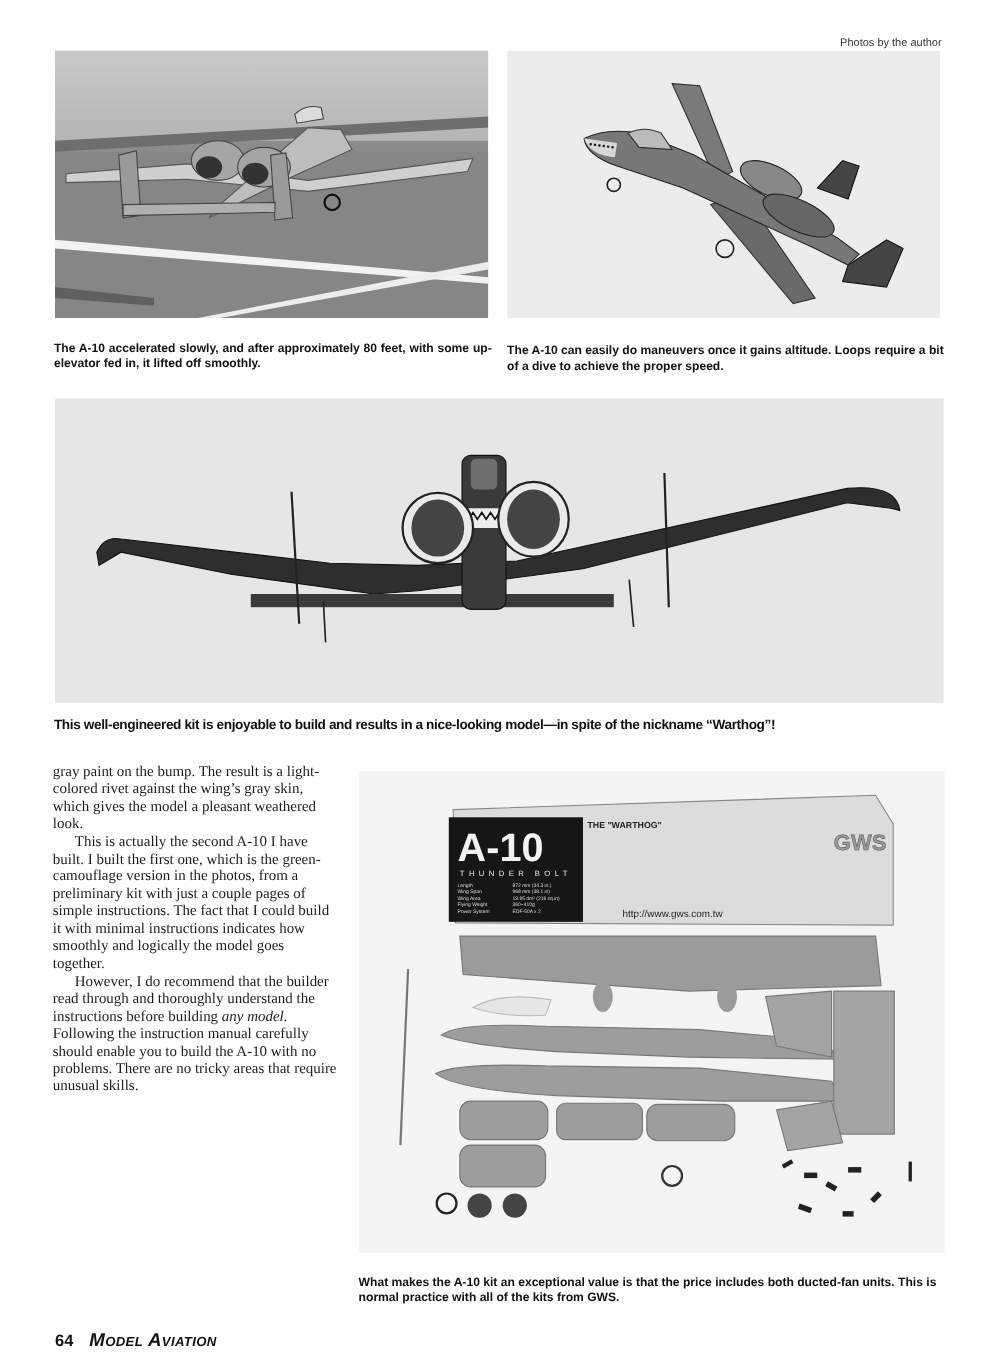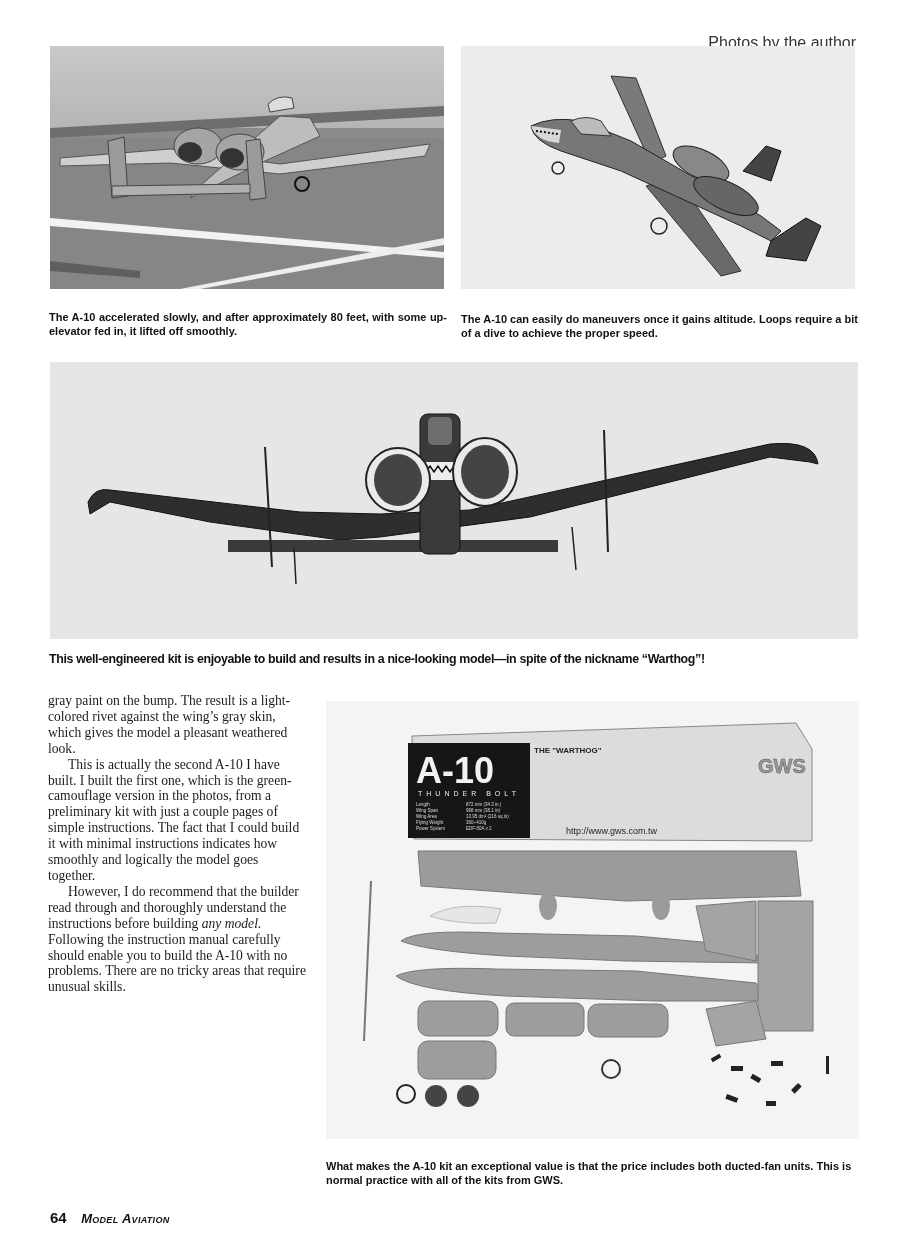--- a/index.html
+++ b/index.html
@@ -1,28 +1,28 @@
 <!DOCTYPE html>
 <html><head>
 <meta charset="utf-8">
 <style>
   html, body { margin: 0; padding: 0; background: #ffffff; }
   body { width: 916px; height: 1245px; position: relative; overflow: hidden; font-family: "Liberation Serif", serif; color: #1a1a1a; }
-  .credit { position: absolute; top: 34px; right: 60px; font-family: "Liberation Sans", sans-serif; font-size: 16px; color: #333; }
+  .credit { position: absolute; top: 34px; right: 60px; font-family: "Liberation Sans", sans-serif; font-size: 10px; color: #333; }
   .photo { position: absolute; overflow: hidden; }
   .photo svg { display: block; width: 100%; height: 100%; }
   .cap { position: absolute; font-family: Liberation Sans, sans-serif; font-weight: bold; font-size: 11px; line-height: 14px; color: #111; }
   .cap-narrow { font-family: "Liberation Sans", sans-serif; font-size: 12.4px; letter-spacing: -0.35px; }
   .body-col { position: absolute; left: 48px; top: 693px; width: 260px; font-size: 13.6px; line-height: 15.9px; color: #1c1c1c; }
   .body-col p { margin: 0; text-indent: 0; font-family: Liberation Serif, serif; }
   .body-col p.indent { text-indent: 20px; }
   .body-col p.gap { margin-top: 15px; }
   .footer { position: absolute; left: 50px; top: 1209px; font-family: "Liberation Sans", sans-serif; }
   .page-num { font-size: 15px; font-weight: bold; color: #111; margin-right: 10px; }
-  .mag-name { font-size: 13px; font-weight: bold; font-style: italic; letter-spacing: 0.3px; font-variant: small-caps; color: #111; }
+  .mag-name { font-size: 17px; font-weight: bold; font-style: italic; letter-spacing: 0.3px; font-variant: small-caps; color: #111; }
 </style>
 </head>
 <body>
 
 <div class="credit">Photos by the author</div>
 
 <div class="photo" style="left:50px;top:46px;width:394px;height:243px;">
   <svg viewBox="0 0 394 243" preserveAspectRatio="none">
     <defs>
       <linearGradient id="sky1" x1="0" y1="0" x2="0" y2="1">

